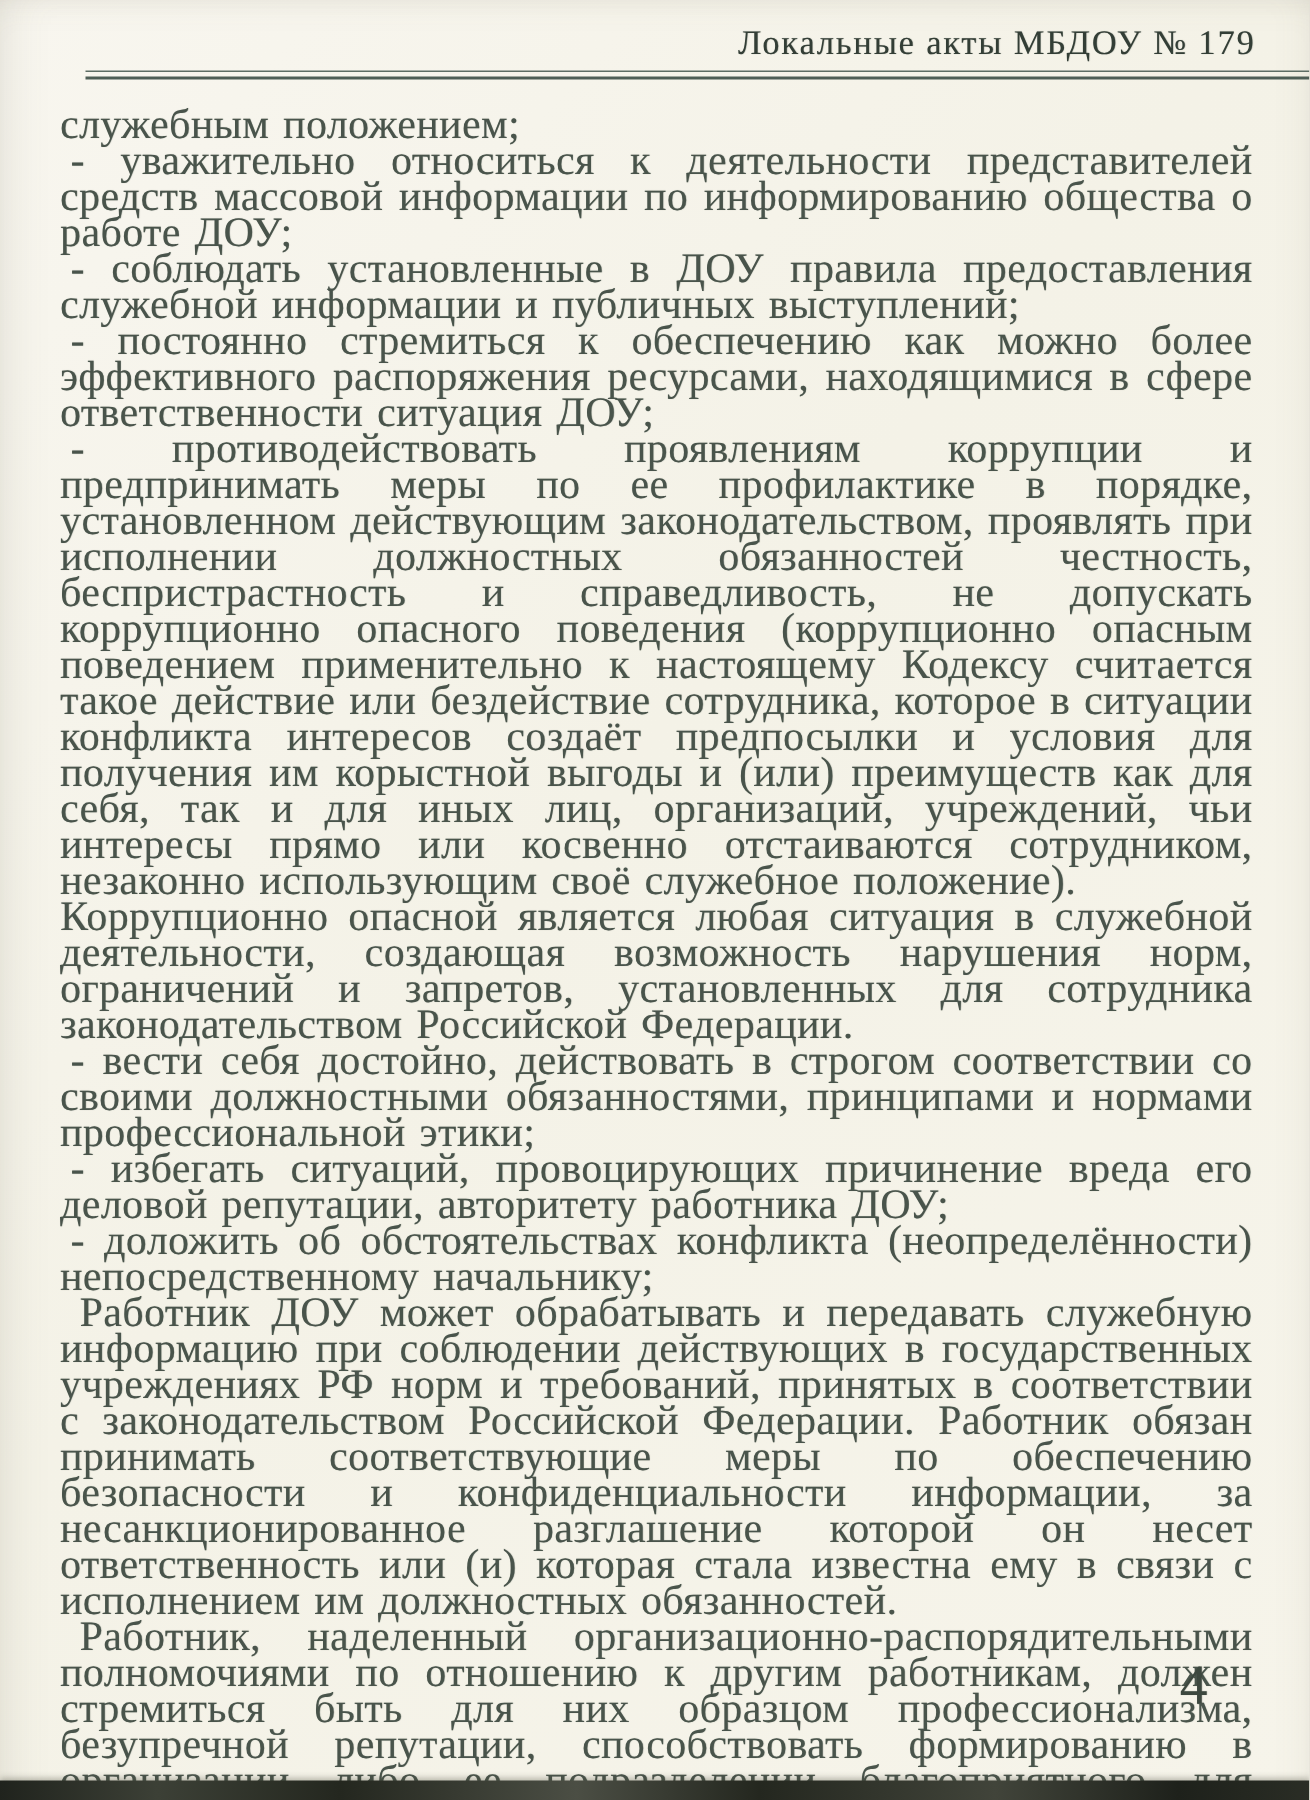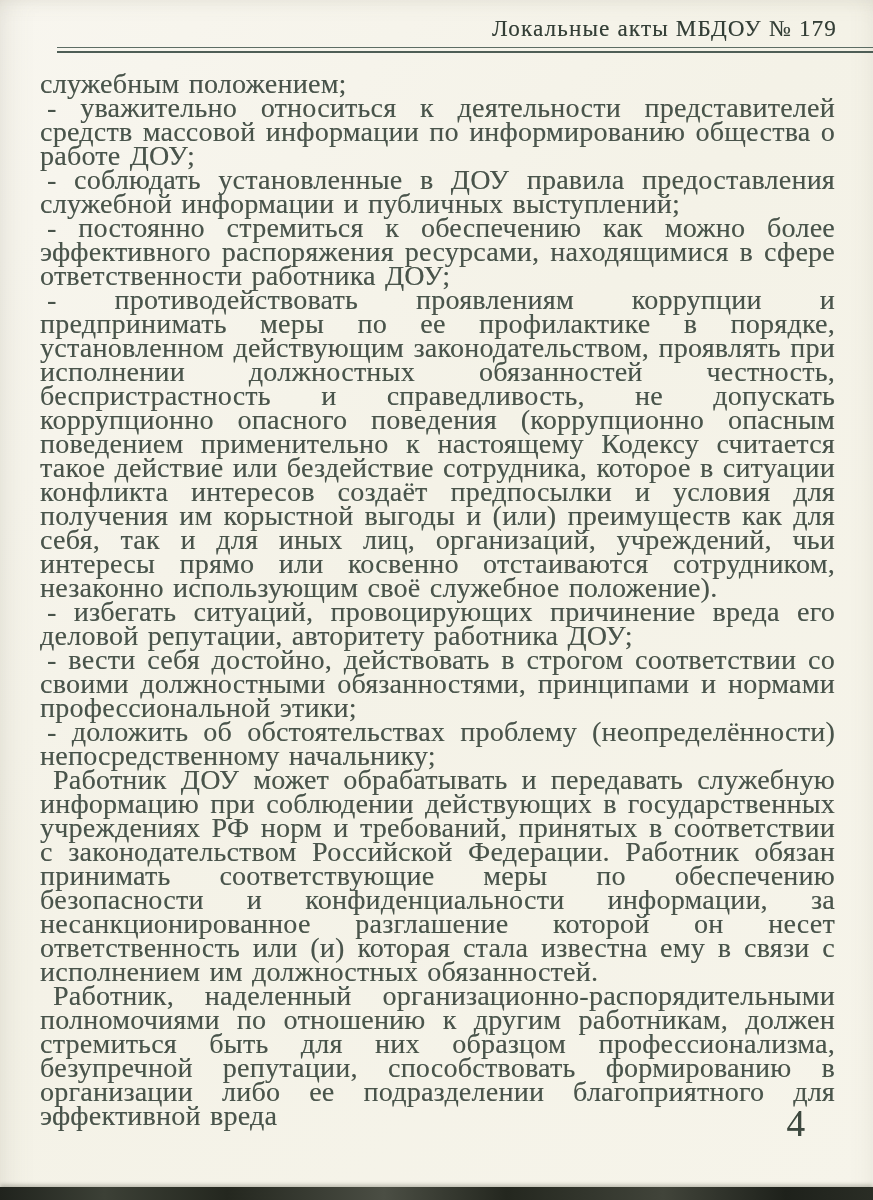--- a/index.html
+++ b/index.html
@@ -78,25 +78,26 @@
 
   <div>
     <div class="header-title">Локальные акты МБДОУ № 179</div>
     <div class="header-rule"></div>
   </div>
 
   <div class="body-text">
     <p>служебным положением;</p>
     <p class="dash">- уважительно относиться к деятельности представителей средств массовой информации по информированию общества о работе ДОУ;</p>
     <p class="dash">- соблюдать установленные в ДОУ правила предоставления служебной информации и публичных выступлений;</p>
-    <p class="dash">- постоянно стремиться к обеспечению как можно более эффективного распоряжения ресурсами, находящимися в сфере ответственности работника ДОУ;</p>
+    <p class="dash">- постоянно стремиться к обеспечению как можно более эффективного распоряжения ресурсами, находящимися в сфере ответственности ситуация ДОУ;</p>
     <p class="dash">- противодействовать проявлениям коррупции и предпринимать меры по ее профилактике в порядке, установленном действующим законодательством, проявлять при исполнении должностных обязанностей честность, беспристрастность и справедливость, не допускать коррупционно опасного поведения (коррупционно опасным поведением применительно к настоящему Кодексу считается такое действие или бездействие сотрудника, которое в ситуации конфликта интересов создаёт предпосылки и условия для получения им корыстной выгоды и (или) преимуществ как для себя, так и для иных лиц, организаций, учреждений, чьи интересы прямо или косвенно отстаиваются сотрудником, незаконно использующим своё служебное положение).</p>
+    <p>Коррупционно опасной является любая ситуация в служебной деятельности, создающая возможность нарушения норм, ограничений и запретов, установленных для сотрудника законодательством Российской Федерации.</p>
+    <p class="dash">- вести себя достойно, действовать в строгом соответствии со своими должностными обязанностями, принципами и нормами профессиональной этики;</p>
     <p class="dash">- избегать ситуаций, провоцирующих причинение вреда его деловой репутации, авторитету работника ДОУ;</p>
-    <p class="dash">- вести себя достойно, действовать в строгом соответствии со своими должностными обязанностями, принципами и нормами профессиональной этики;</p>
-    <p class="dash">- доложить об обстоятельствах проблему (неопределённости) непосредственному начальнику;</p>
+    <p class="dash">- доложить об обстоятельствах конфликта (неопределённости) непосредственному начальнику;</p>
     <p class="indent">Работник ДОУ может обрабатывать и передавать служебную информацию при соблюдении действующих в государственных учреждениях РФ норм и требований, принятых в соответствии с законодательством Российской Федерации. Работник обязан принимать соответствующие меры по обеспечению безопасности и конфиденциальности информации, за несанкционированное разглашение которой он несет ответственность или (и) которая стала известна ему в связи с исполнением им должностных обязанностей.</p>
     <p class="indent">Работник, наделенный организационно-распорядительными полномочиями по отношению к другим работникам, должен стремиться быть для них образцом профессионализма, безупречной репутации, способствовать формированию в организации либо ее подразделении благоприятного для эффективной вреда</p>
   </div>
 
   <div class="page-number">4</div>
 
   <div class="scan-strip"></div>
 
 </div>
 

